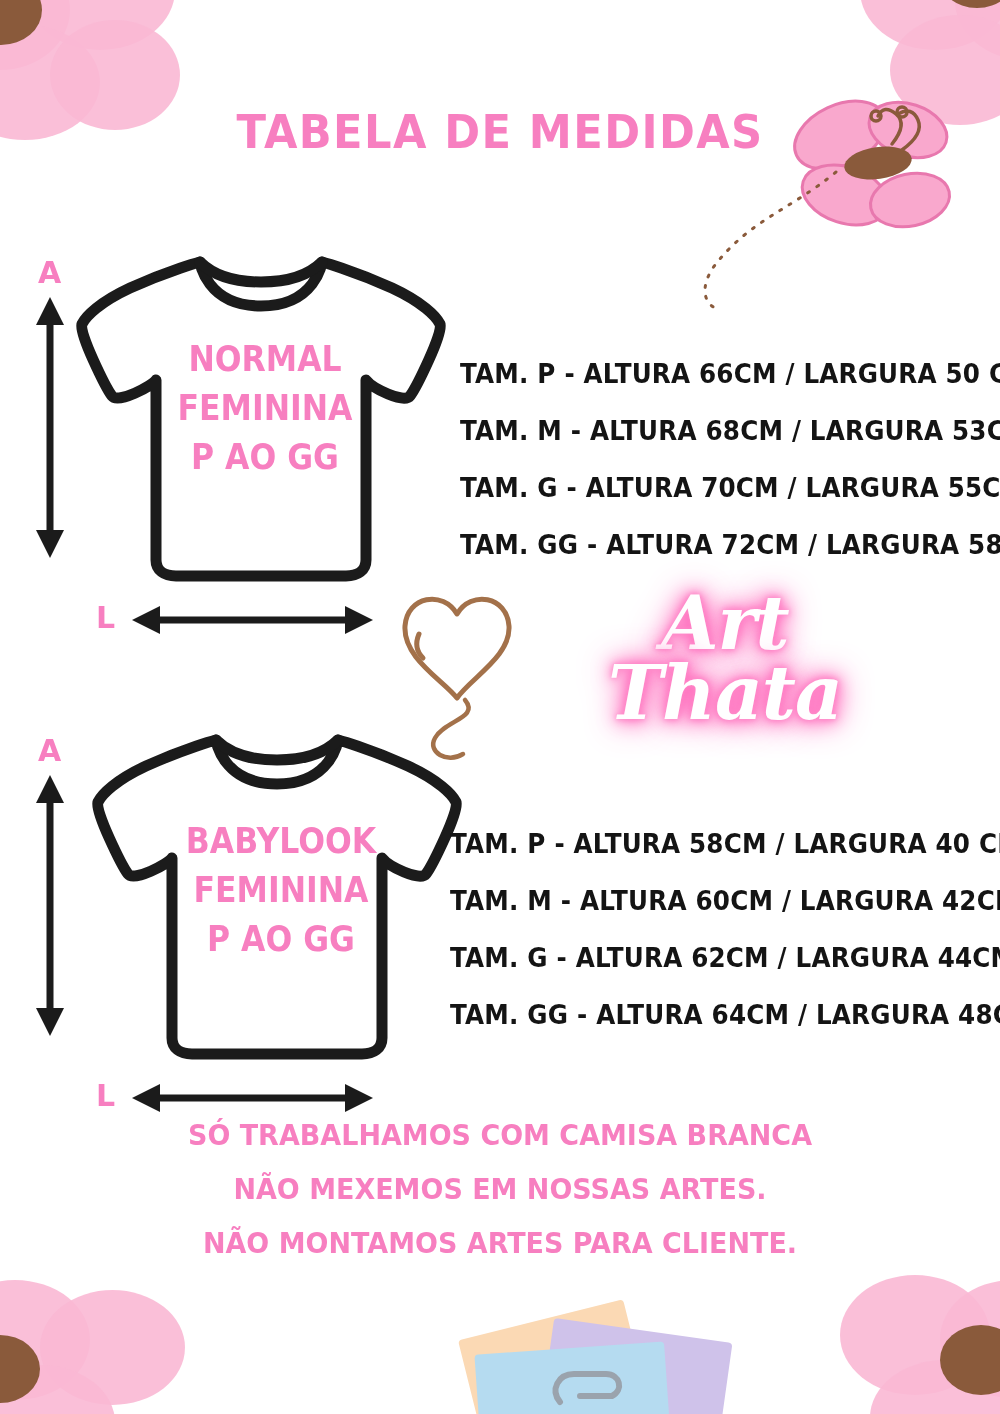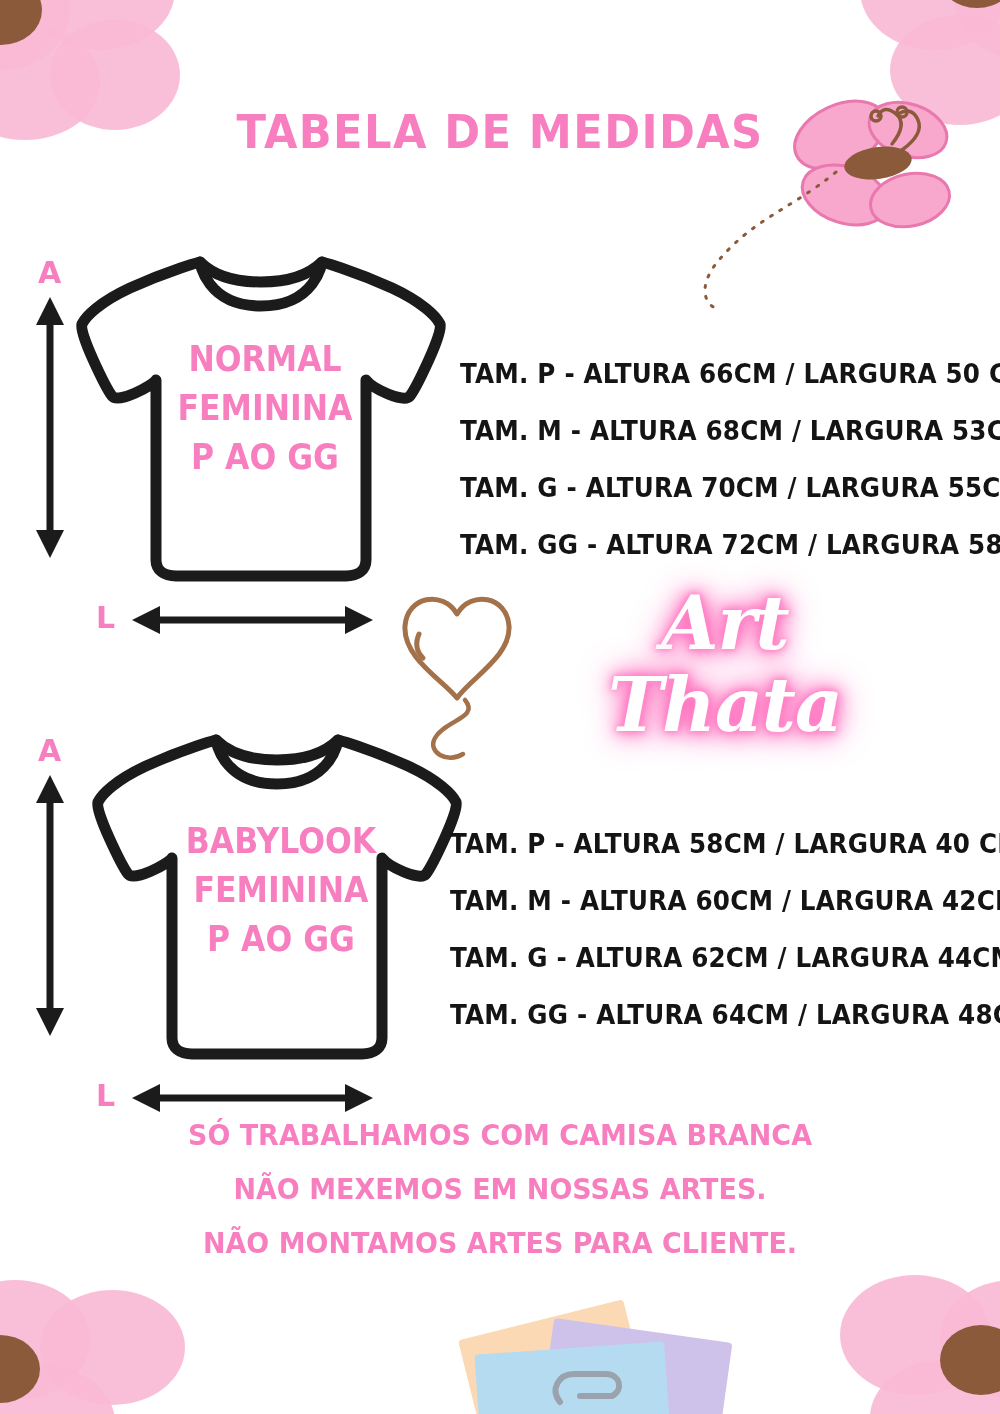--- a/index.html
+++ b/index.html
@@ -99,21 +99,21 @@
     font-weight: bold;
     color: #ffffff;
     text-shadow:
       0 0 4px #ff8ecb,
       0 0 10px #ff6fbd,
       0 0 20px #ff59b4,
       0 0 34px #ff3fa9;
     line-height: .95;
   }
   .logo .l1 { font-size: 74px; letter-spacing: -1px; }
-  .logo .l2 { font-size: 74px; letter-spacing: -1px; margin-top: 12px; font-style: italic; }
+  .logo .l2 { font-size: 74px; letter-spacing: -1px; margin-top: 0; font-style: italic; }
 
   
   .notes {
     position: absolute;
     left: 0;
     top: 1118px;
     width: 1000px;
     text-align: center;
     font-family: "DejaVu Sans", sans-serif;
     font-weight: bold;

